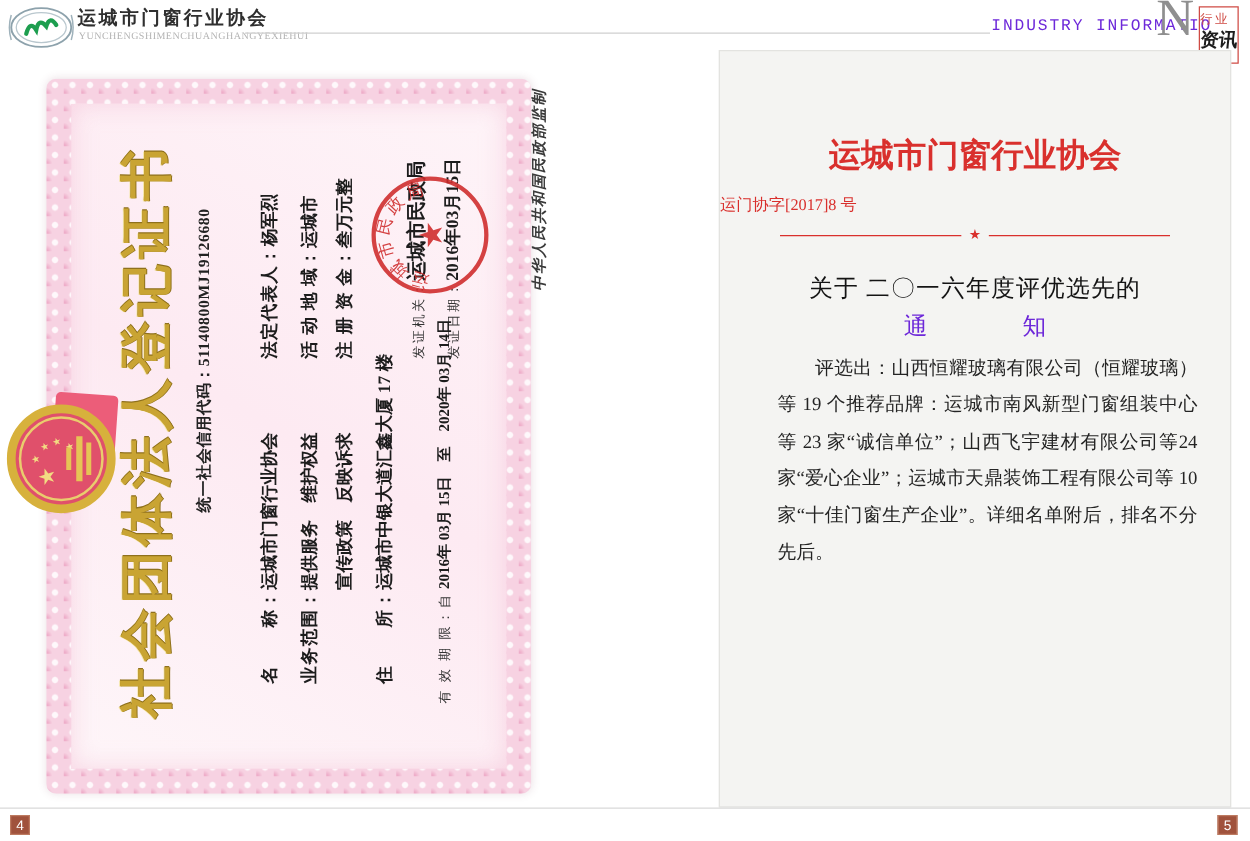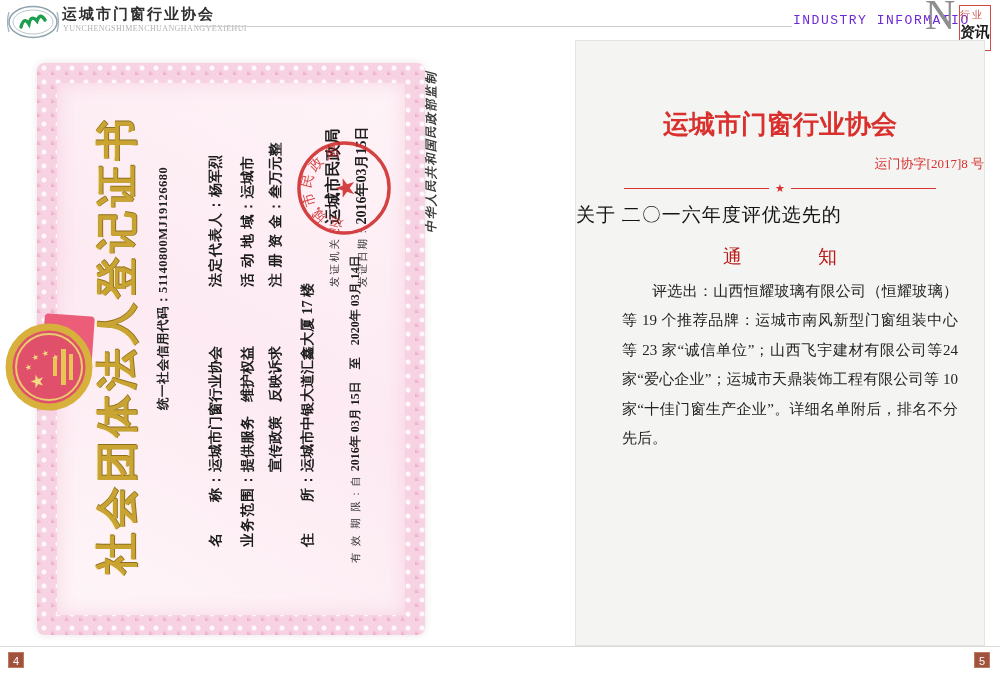--- a/index.html
+++ b/index.html
@@ -48,26 +48,26 @@
   .validity{left:72px;top:312px;font-size:12px;font-weight:600;white-space:nowrap;color:#1c1c1c;}
   .cert-made{left:402px;top:388px;font-size:12px;font-style:italic;letter-spacing:1.5px;color:#3a3a3a;
              font-weight:600;}
   .emblem{left:222px;top:-30px;width:110px;height:100px;}
   .seal{left:398px;top:260px;width:98px;height:98px;opacity:.88;}
 
   
   .panel{left:575px;top:40px;width:410px;height:606px;background:#f4f4f2;
          border:1px solid #e3e3e0;box-sizing:border-box;}
   .n-title{margin:66px 0 0 0;text-align:center;font-size:26px;font-weight:bold;color:#d9302d;}
-  .n-docno{margin-top:13px;text-align:right;font-size:13px;color:#d9302d;}
+  .n-docno{margin-top:13px;text-align:left;font-size:13px;color:#d9302d;}
   .n-div{position:relative;margin:15px auto 0;width:312px;border-top:1px solid #d9302d;}
   .n-star{position:absolute;left:50%;top:-8px;transform:translateX(-50%);background:#f4f4f2;
           padding:0 6px;color:#d9302d;font-size:11px;line-height:15px;}
-  .n-sub1{margin-top:13px;text-align:left;font-size:19px;color:#141414;letter-spacing:1px;}
-  .n-sub2{margin-top:16px;text-align:center;font-size:19px;color:#b91c1c;}
+  .n-sub1{margin-top:29px;text-align:center;font-size:19px;color:#141414;letter-spacing:1px;}
+  .n-sub2{margin-top:4px;text-align:center;font-size:19px;color:#6d28d9;}
   .n-body{margin:7px 26px 0 46px;font-size:15px;line-height:29.4px;text-align:justify;color:#242424;}
   .n-body p{margin:0;text-indent:2em;}
 </style>
 </head>
 <body>
 
 <div>
 
   <svg class="abs" style="left:6px;top:4px" width="54" height="36" viewBox="0 0 54 36">
     <path d="M3,8 q-3,10 0,20" fill="none" stroke="#9fb2bb" stroke-width="1.2"></path>

